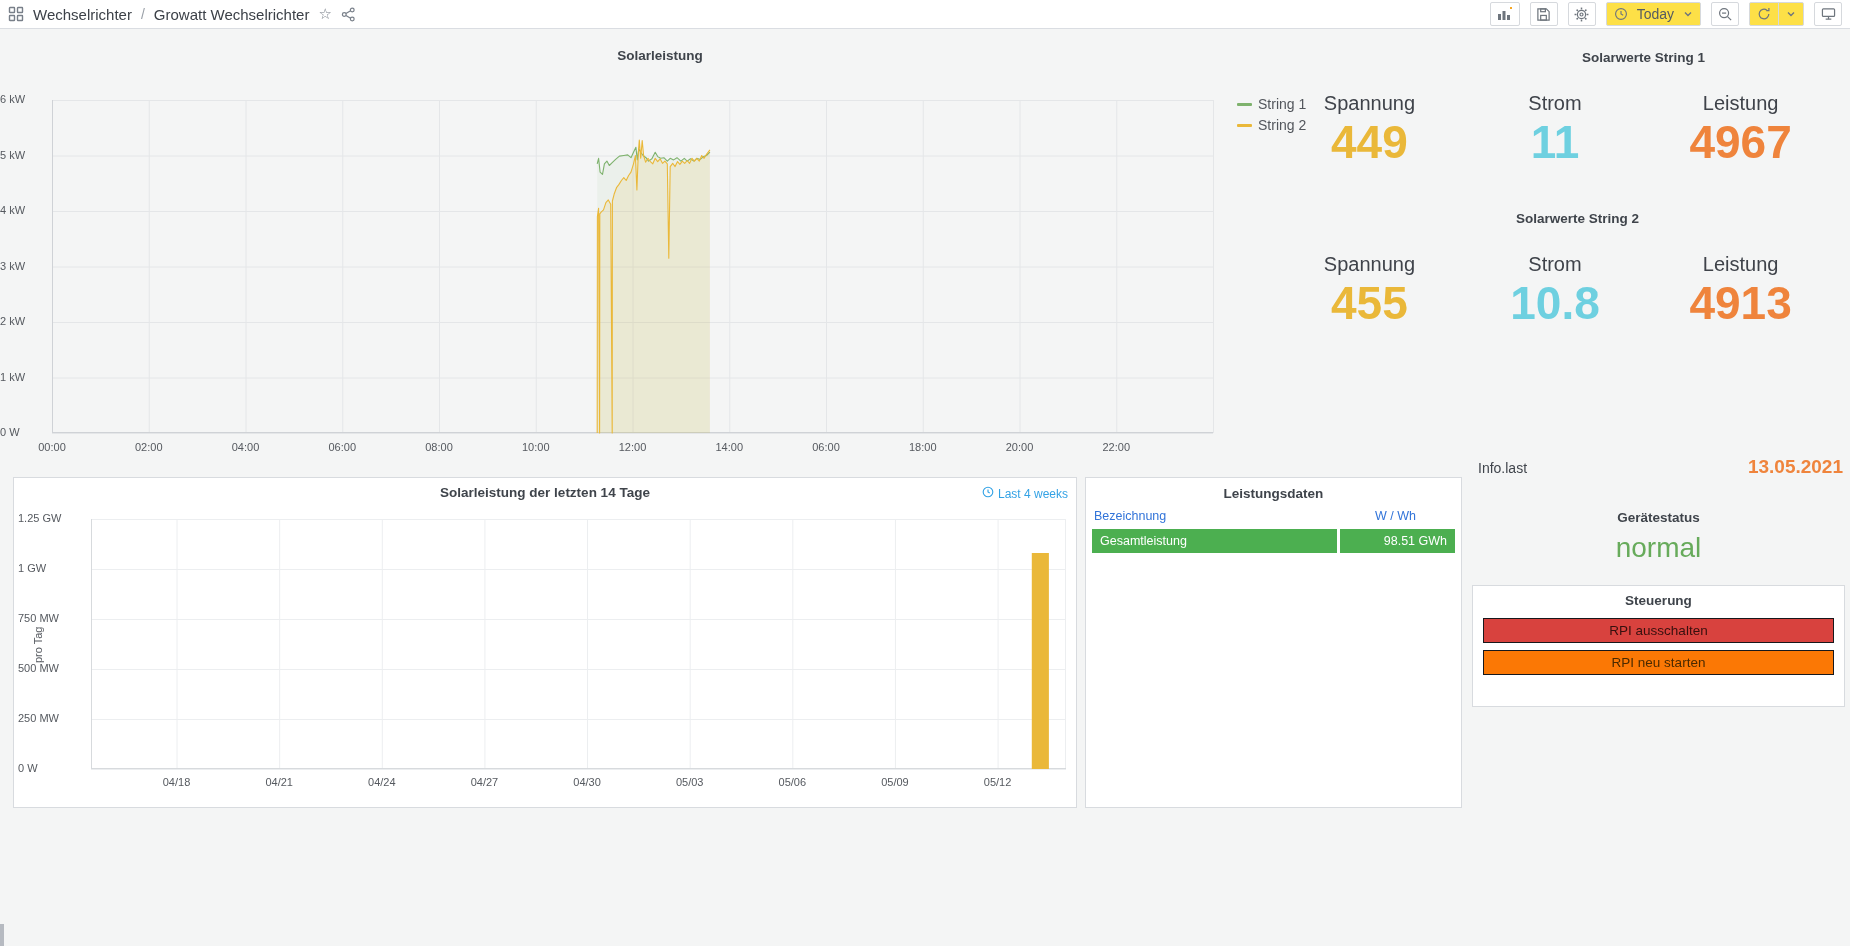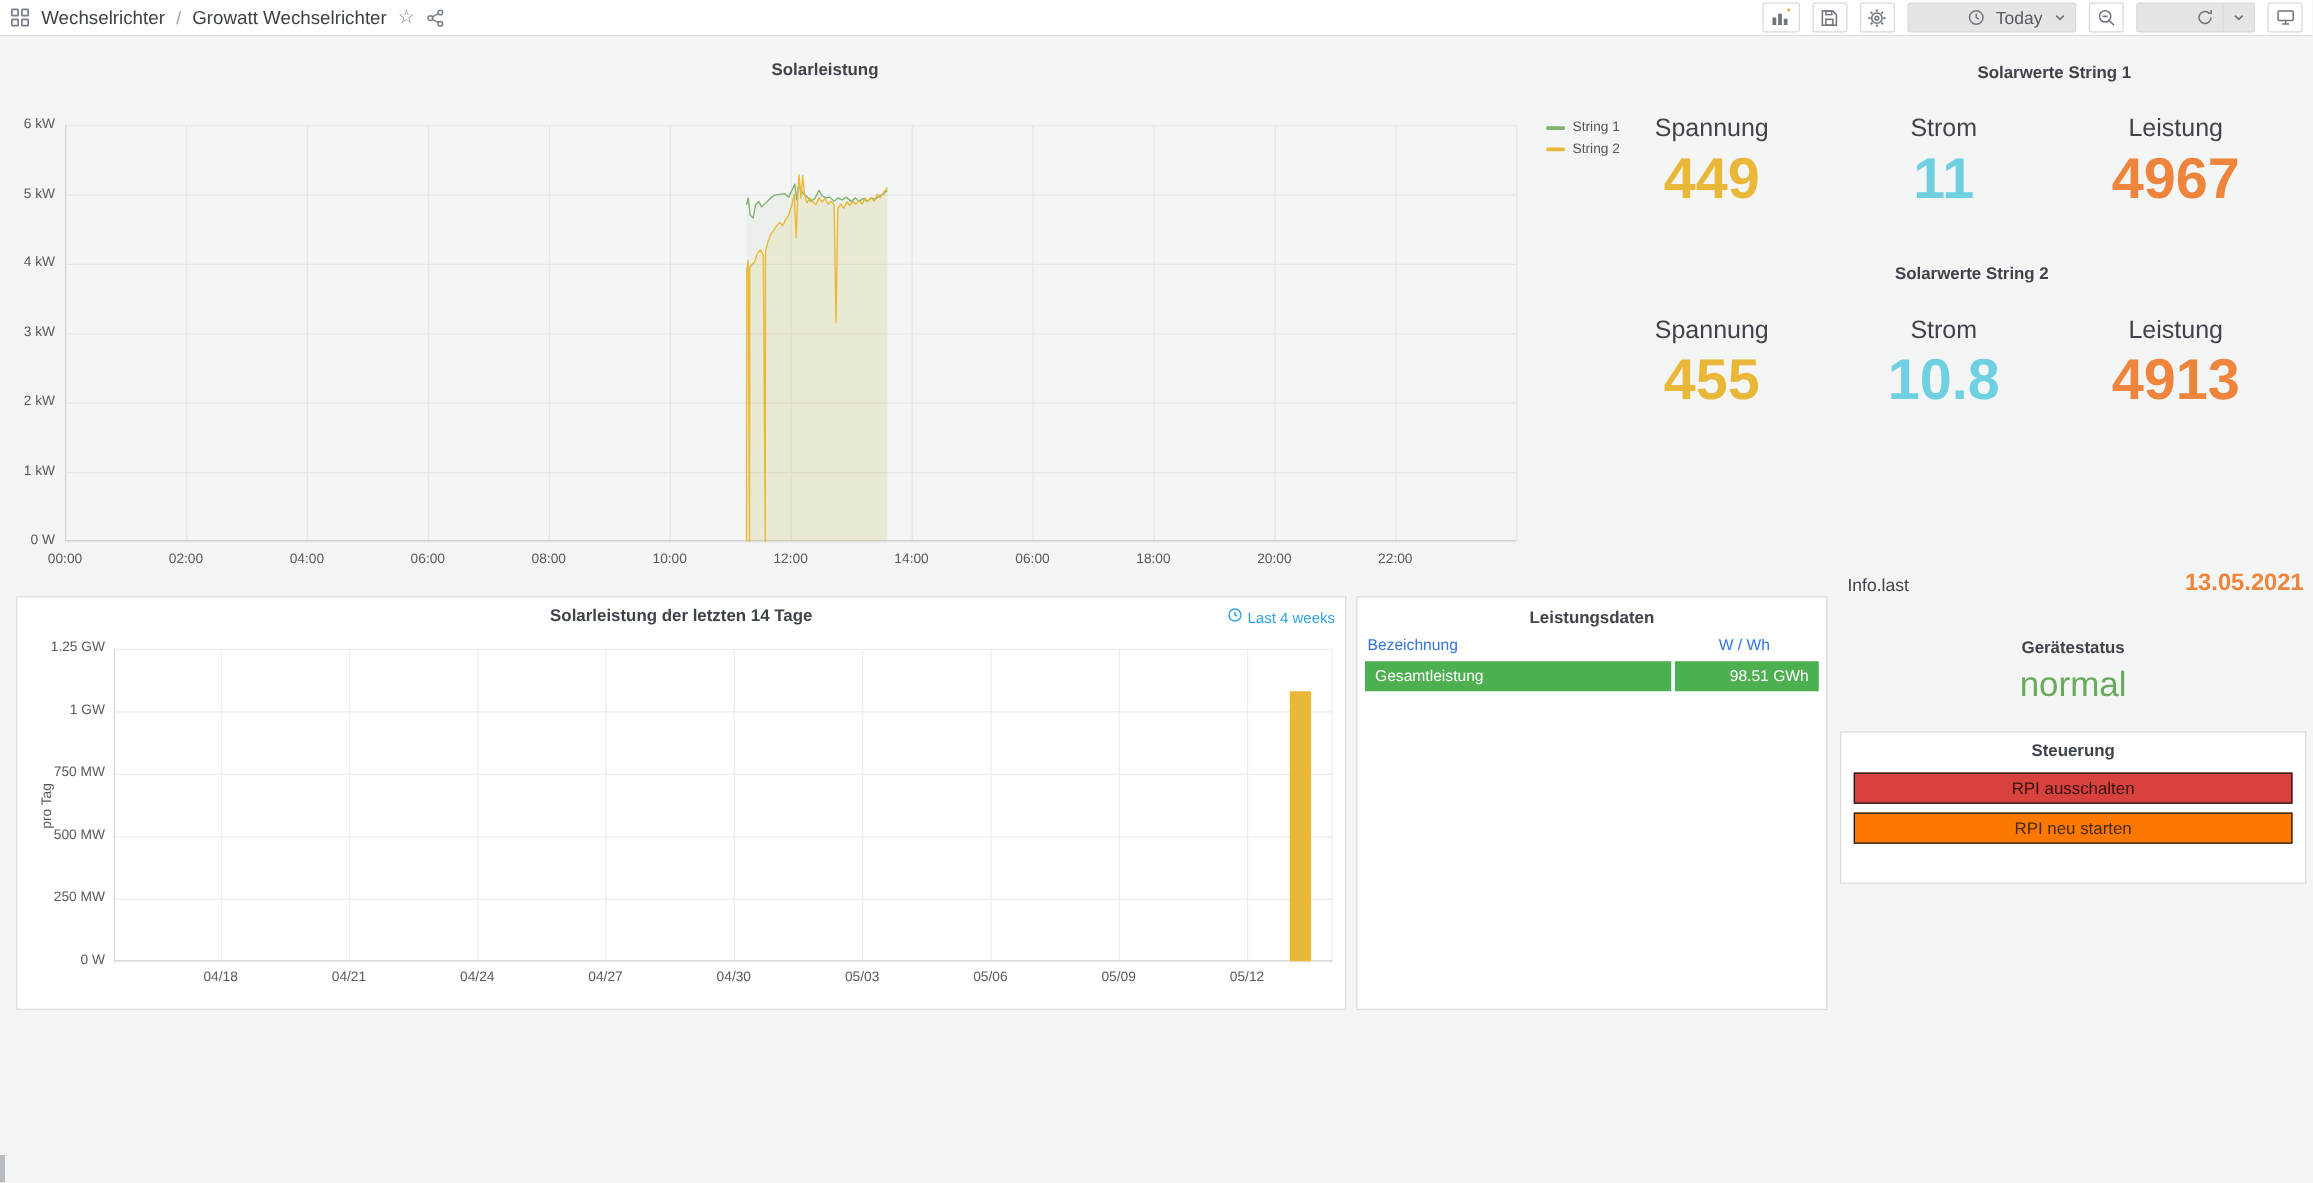--- a/index.html
+++ b/index.html
@@ -22,34 +22,34 @@
   .crumb-sep{font-size:14px;color:#9aa0a8;}
   .icon-btn{display:inline-flex;align-items:center;justify-content:center;color:#787f89;cursor:pointer;}
   .star-glyph{font-size:15px;line-height:16px;color:#787f89;}
   .nav-right{display:flex;align-items:center;}
   .tb{
     height:24px;min-width:28px;box-sizing:border-box;border:1px solid #d6d9dd;border-radius:2px;
     background:#fff;display:inline-flex;align-items:center;justify-content:center;
     color:#6e757d;margin-left:10px;padding:0 5px;font-size:14px;cursor:pointer;
     font-family:"Liberation Sans",sans-serif;
   }
-  .tb-group{display:inline-flex;align-items:stretch;margin-left:10px;border:1px solid #d6d9dd;border-radius:2px;background:#e5e5e5;height:24px;box-sizing:border-box;padding-left:40px;}
+  .tb-group{display:inline-flex;align-items:stretch;margin-left:10px;border:1px solid #d6d9dd;border-radius:2px;background:#fde047;height:24px;box-sizing:border-box;}
   .tb-group .seg{display:inline-flex;align-items:center;padding:0 7px;color:#6e757d;cursor:pointer;background:none;border:none;}
   .tb-group .divider{width:1px;background:#d6d9dd;}
   
   .panel-title{font-size:13.5px;font-weight:bold;color:#3f444b;text-align:center;cursor:pointer;}
   .white-panel{position:absolute;background:#fff;border:1px solid #d8dbdf;box-sizing:border-box;}
   .tick-label{position:absolute;font-size:11px;color:#55595f;}
-  .ylab{text-align:right;}
+  .ylab{text-align:left;}
   .xlab{text-align:center;}
   
   .legend{position:absolute;left:1237px;top:96px;display:flex;flex-direction:column;gap:5px;}
   .legend-item{display:flex;align-items:center;gap:6px;cursor:pointer;}
   .legend-swatch{width:15px;height:3px;border-radius:1px;}
-  .legend-label{font-size:11px;color:#52565c;}
+  .legend-label{font-size:14px;color:#52565c;}
   
   .stats-row{position:absolute;left:1265px;width:580px;display:grid;grid-template-columns:36% 28% 36%;}
   .stat{text-align:center;}
   .stat-label{font-size:20px;color:#3f434a;}
   .stat-value{font-size:46px;font-weight:bold;line-height:50px;margin-top:2px;}
   
   .ld-table{position:absolute;left:6px;right:6px;top:28px;}
   .ld-head{display:grid;grid-template-columns:1fr 115px;column-gap:3px;padding:3px 2px 6px 2px;}
   .ld-head .cell{font-size:12.5px;color:#3274d9;}
   .ld-head .cell.val{text-align:center;}

